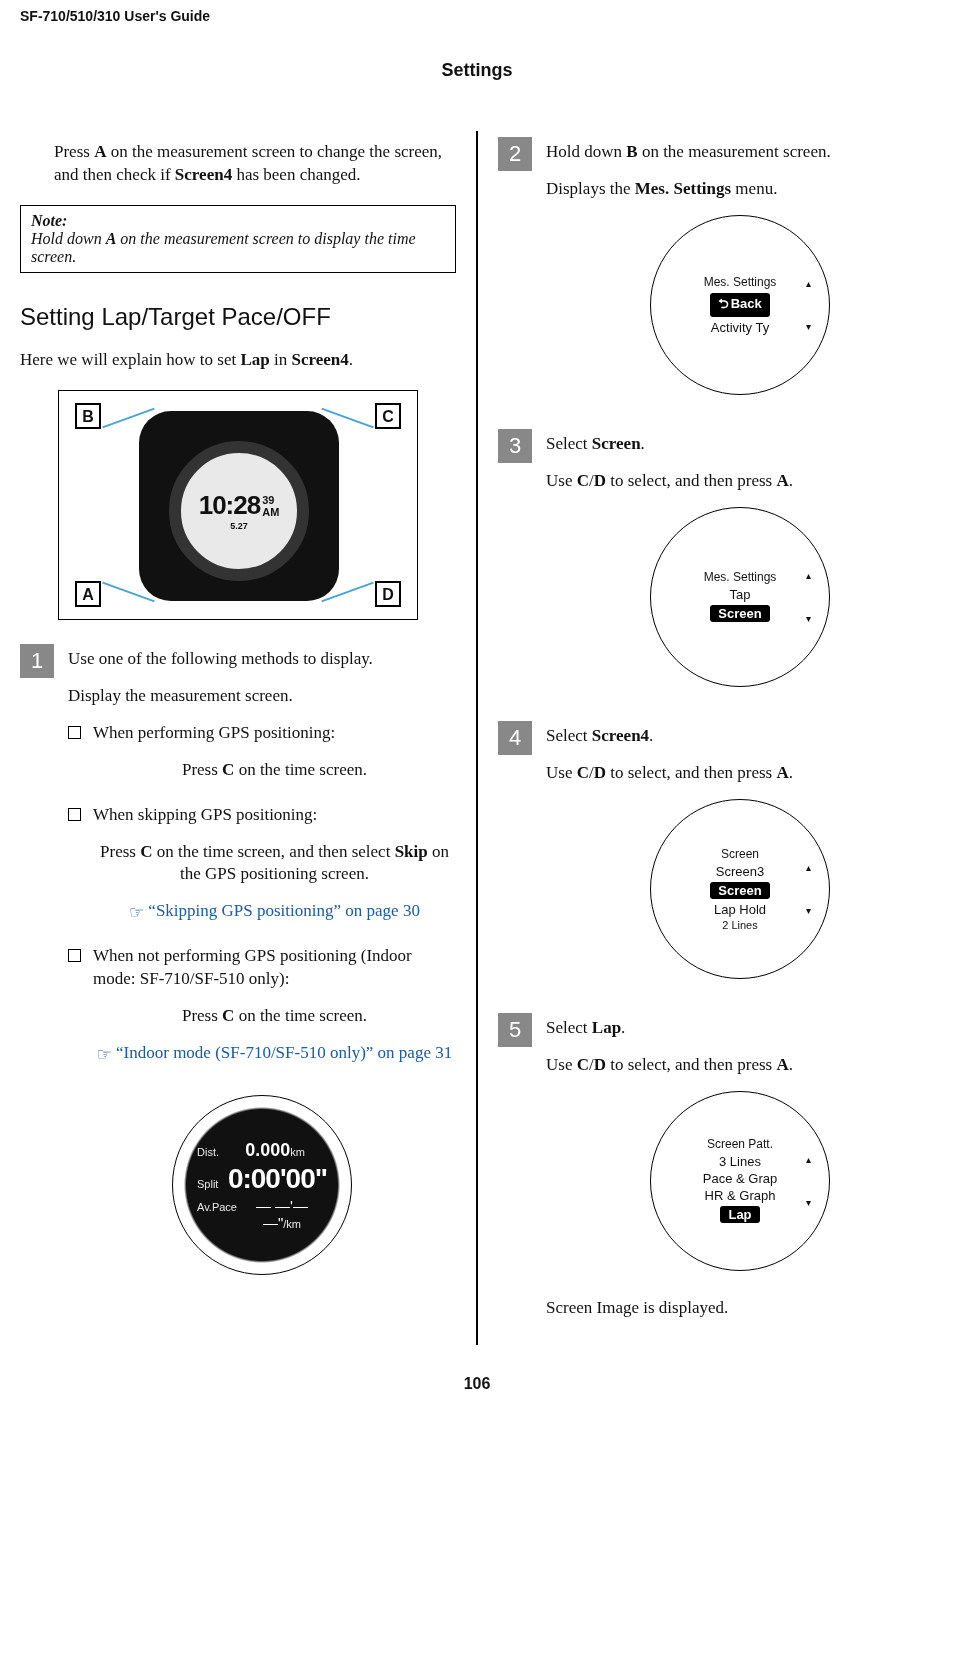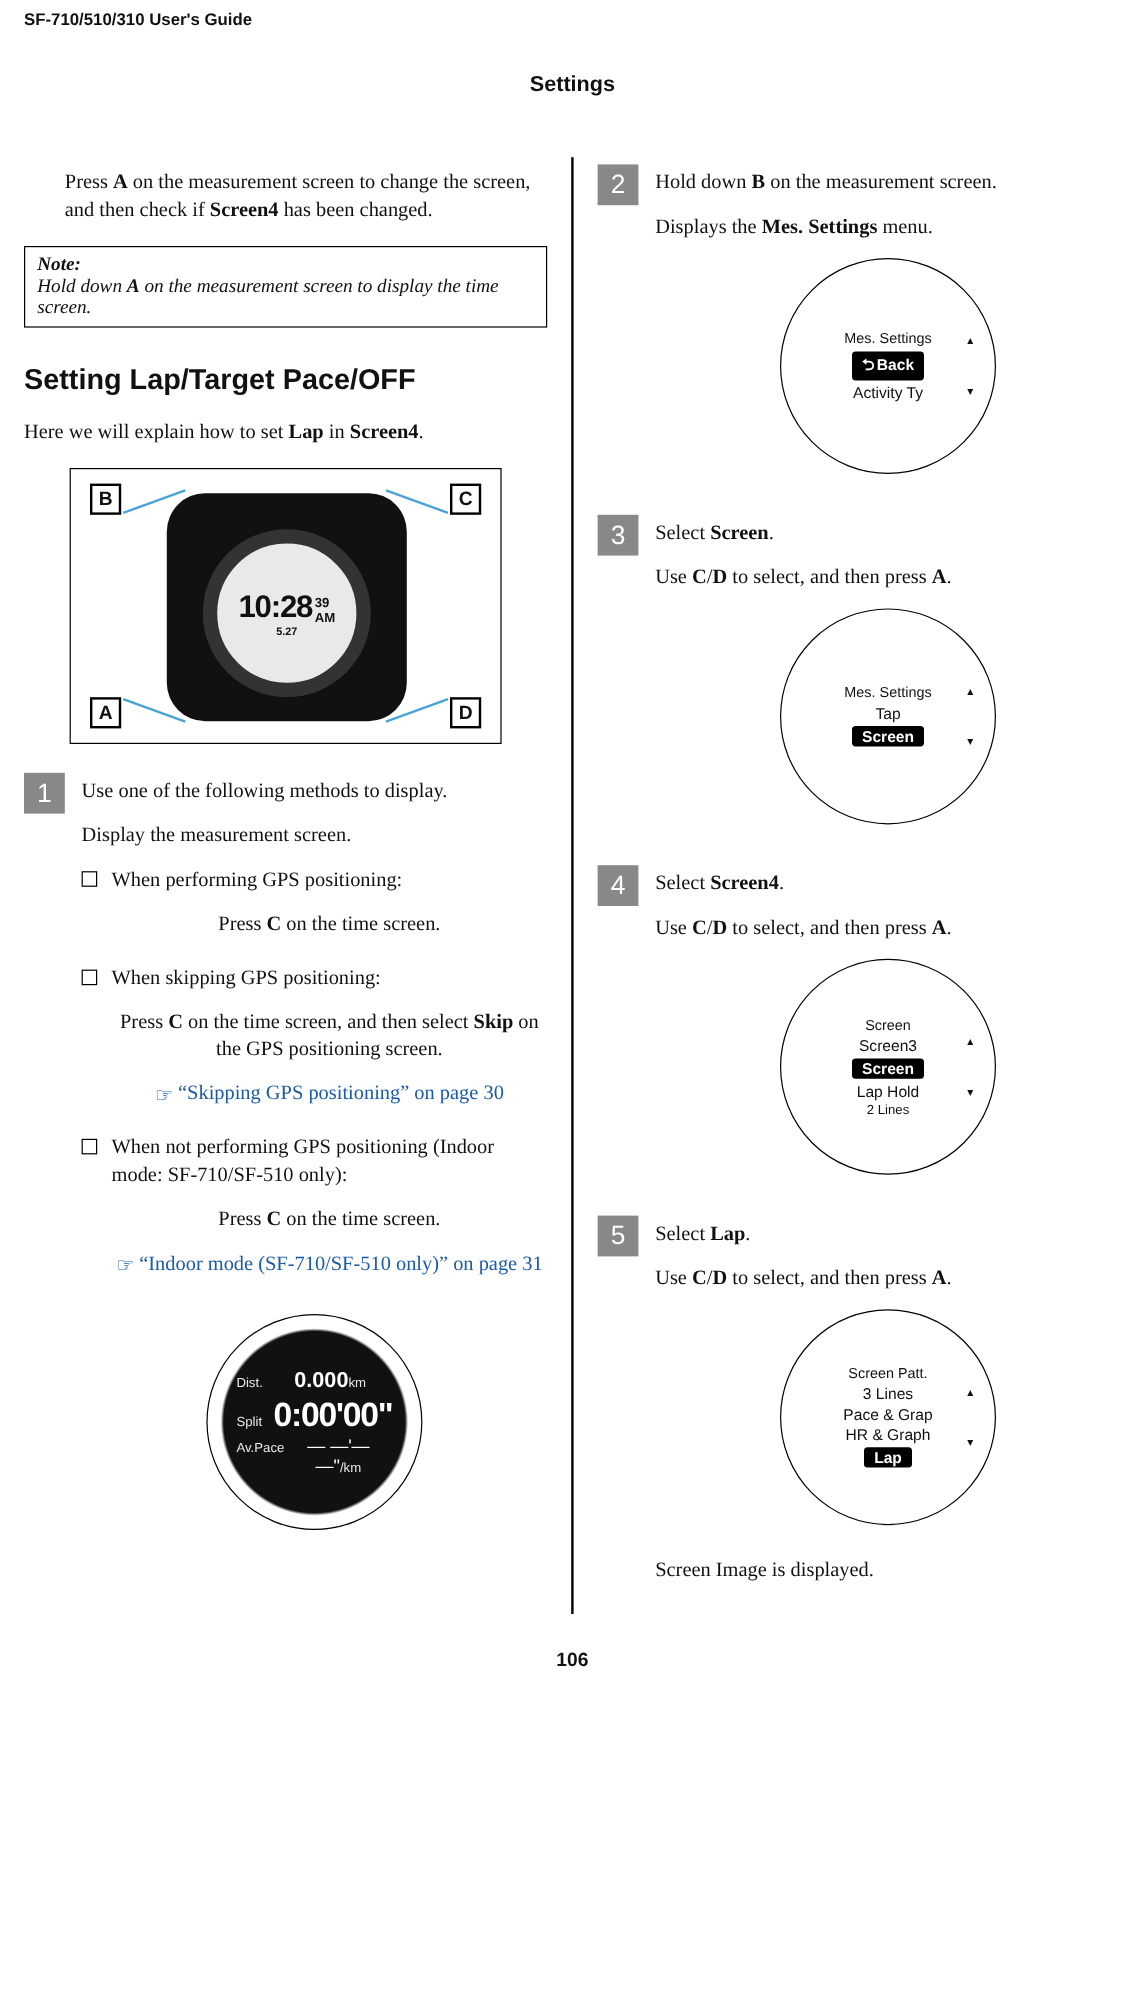--- a/index.html
+++ b/index.html
@@ -54,21 +54,21 @@
   .note-box .note-title {
     font-weight: bold;
     font-style: italic;
     font-family: Georgia, serif;
   }
   .note-box .note-body {
     font-style: italic;
   }
   h2.subhead {
     font-family: Arial, Helvetica, sans-serif;
-    font-weight: bold;
+    font-weight: normal;
     font-size: 24px;
     margin: 0 0 18px 0;
   }
   .explain { margin-bottom: 18px; }
   .watch-figure {
     display: block;
     margin: 0 auto 28px auto;
     width: 360px;
     height: 230px;
     position: relative;
@@ -236,21 +236,21 @@
         <div class="note-title">Note:</div>
         <div class="note-body">Hold down <b>A</b> on the measurement screen to display the time screen.</div>
       </div>
 
       <h2 class="subhead">Setting Lap/Target Pace/OFF</h2>
       <p class="explain">Here we will explain how to set <b>Lap</b> in <b>Screen4</b>.</p>
 
       <div class="watch-figure">
         <div class="body"></div>
         <div class="face">
-          <div style="display:flex;align-items:flex-end;">
+          <div style="display:flex;align-items:center;">
             <span class="time">10:28</span>
             <span style="font-size:11px;line-height:1.1;margin-left:2px;">
               <span>39</span><br>
               <span>AM</span>
             </span>
           </div>
           <div class="sub">5.27</div>
         </div>
         <div class="line lnA"></div>
         <div class="line lnB"></div>

